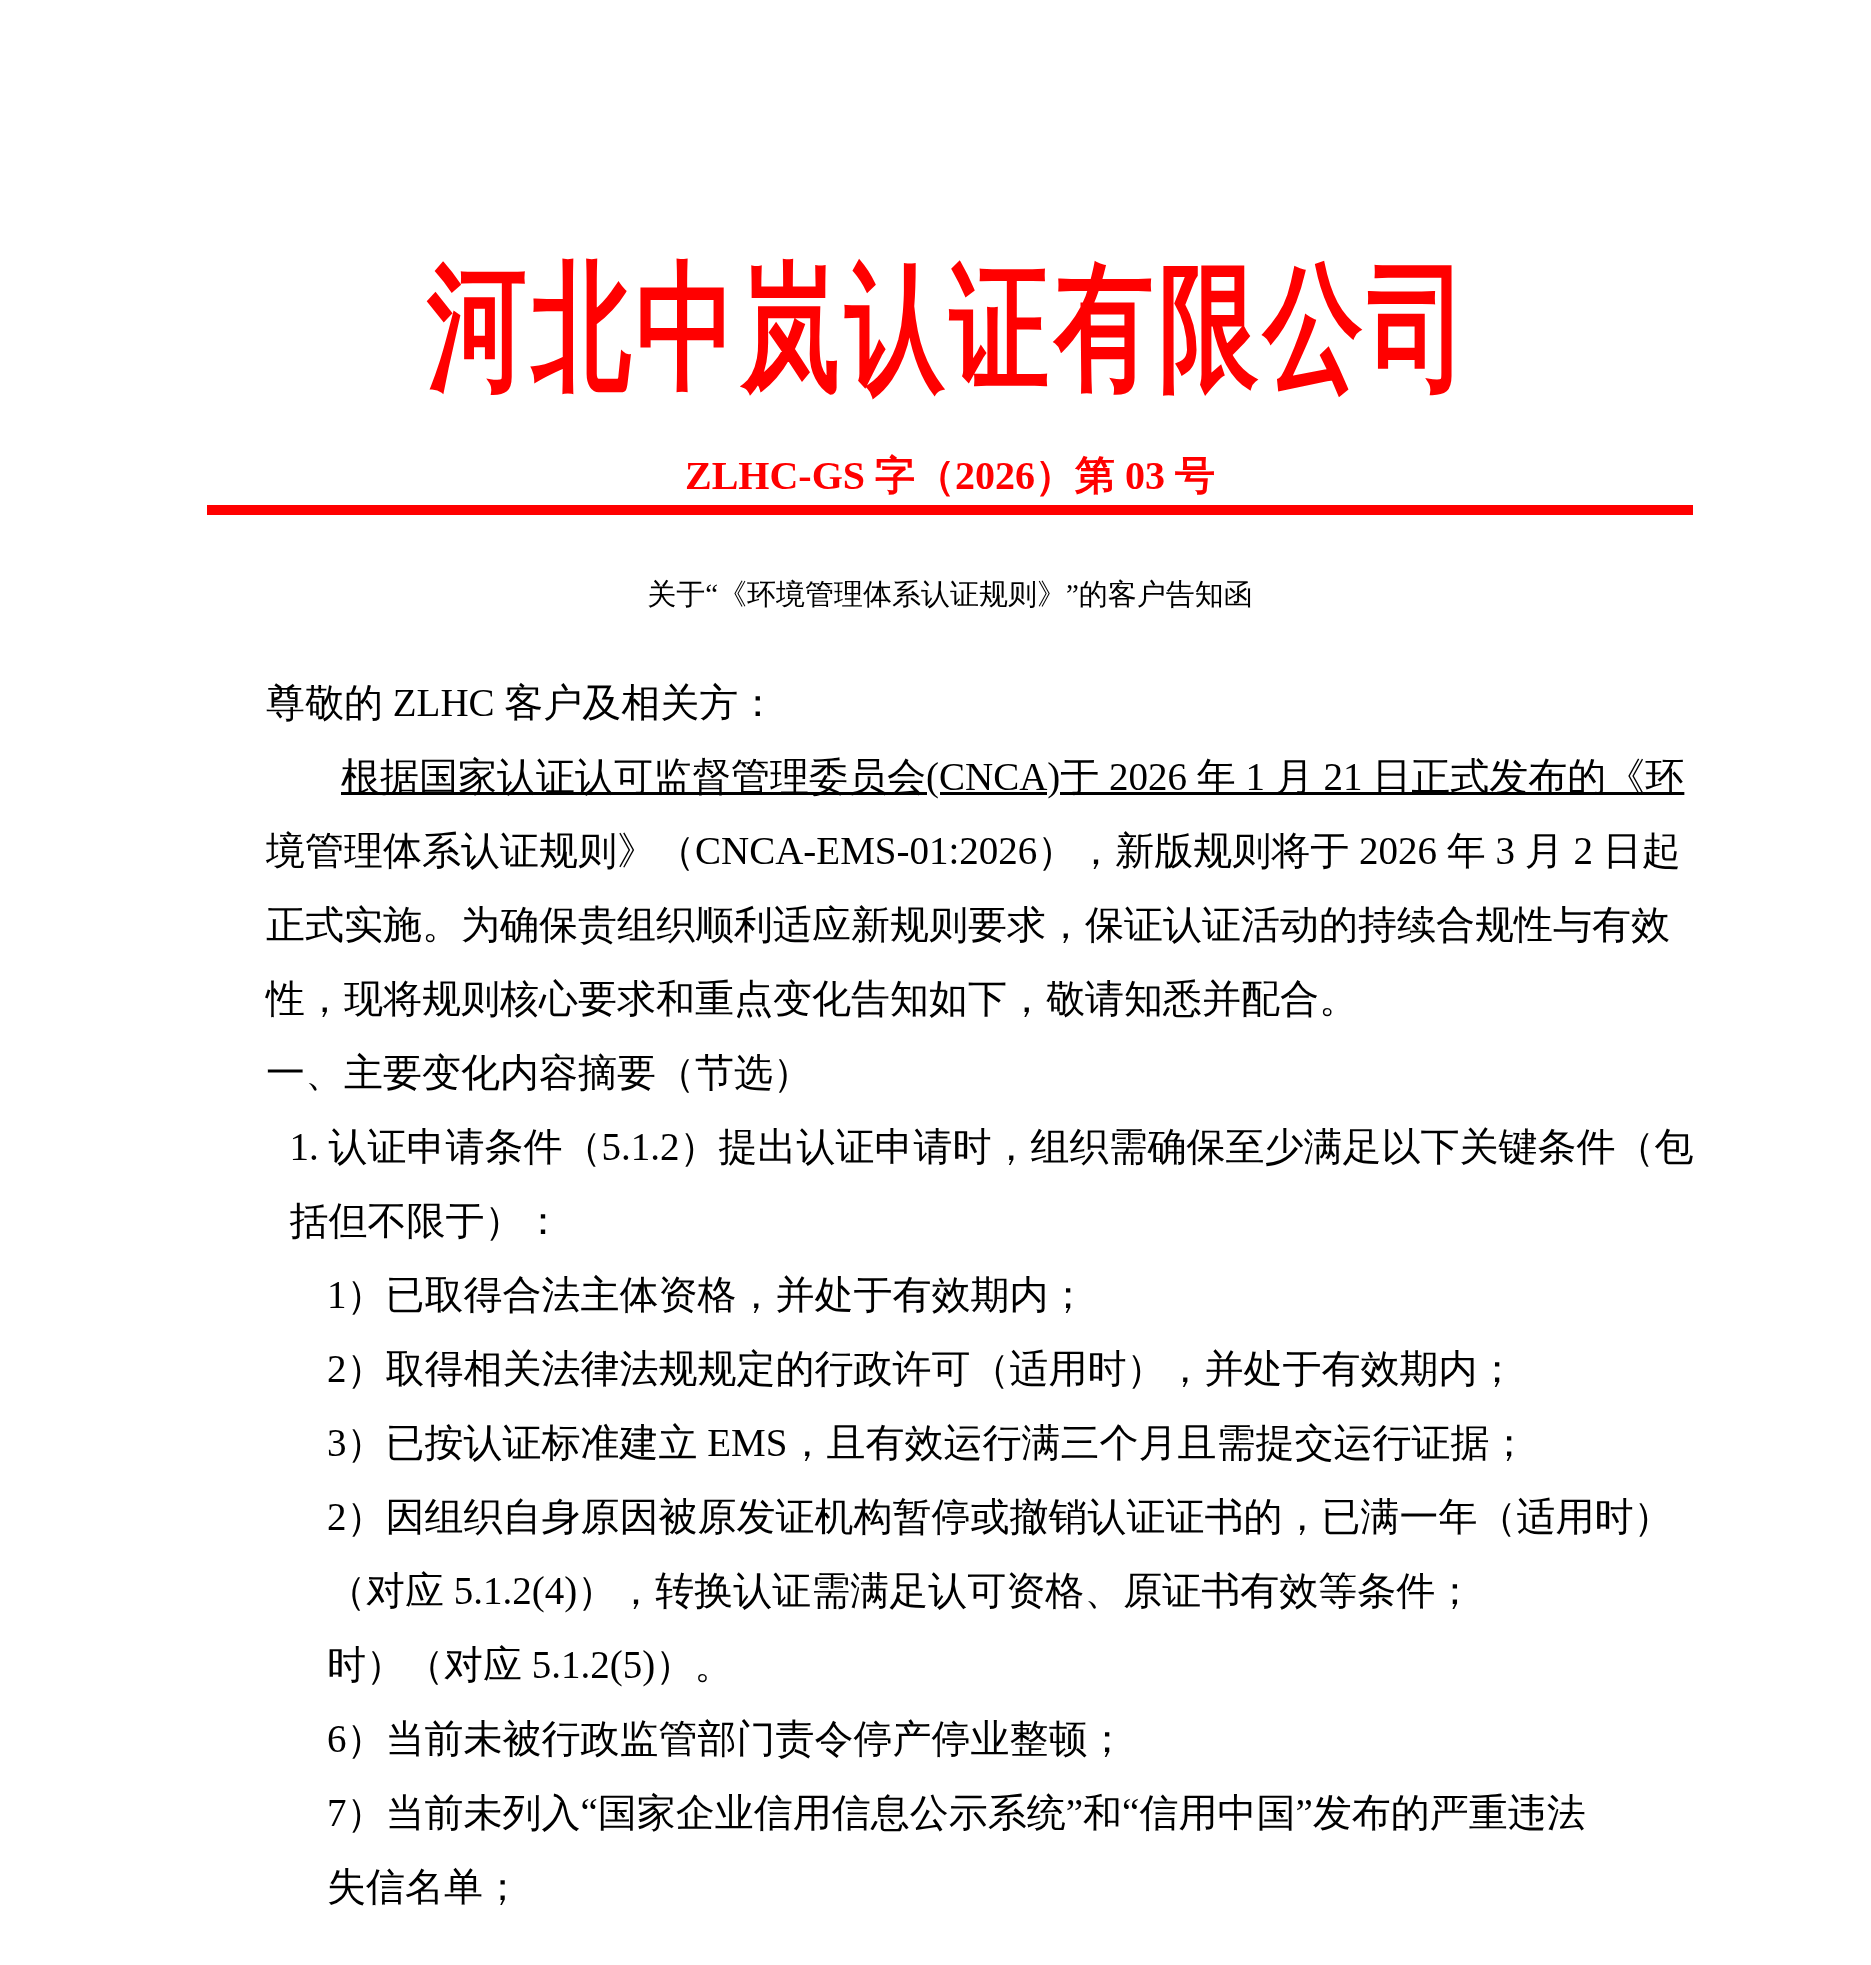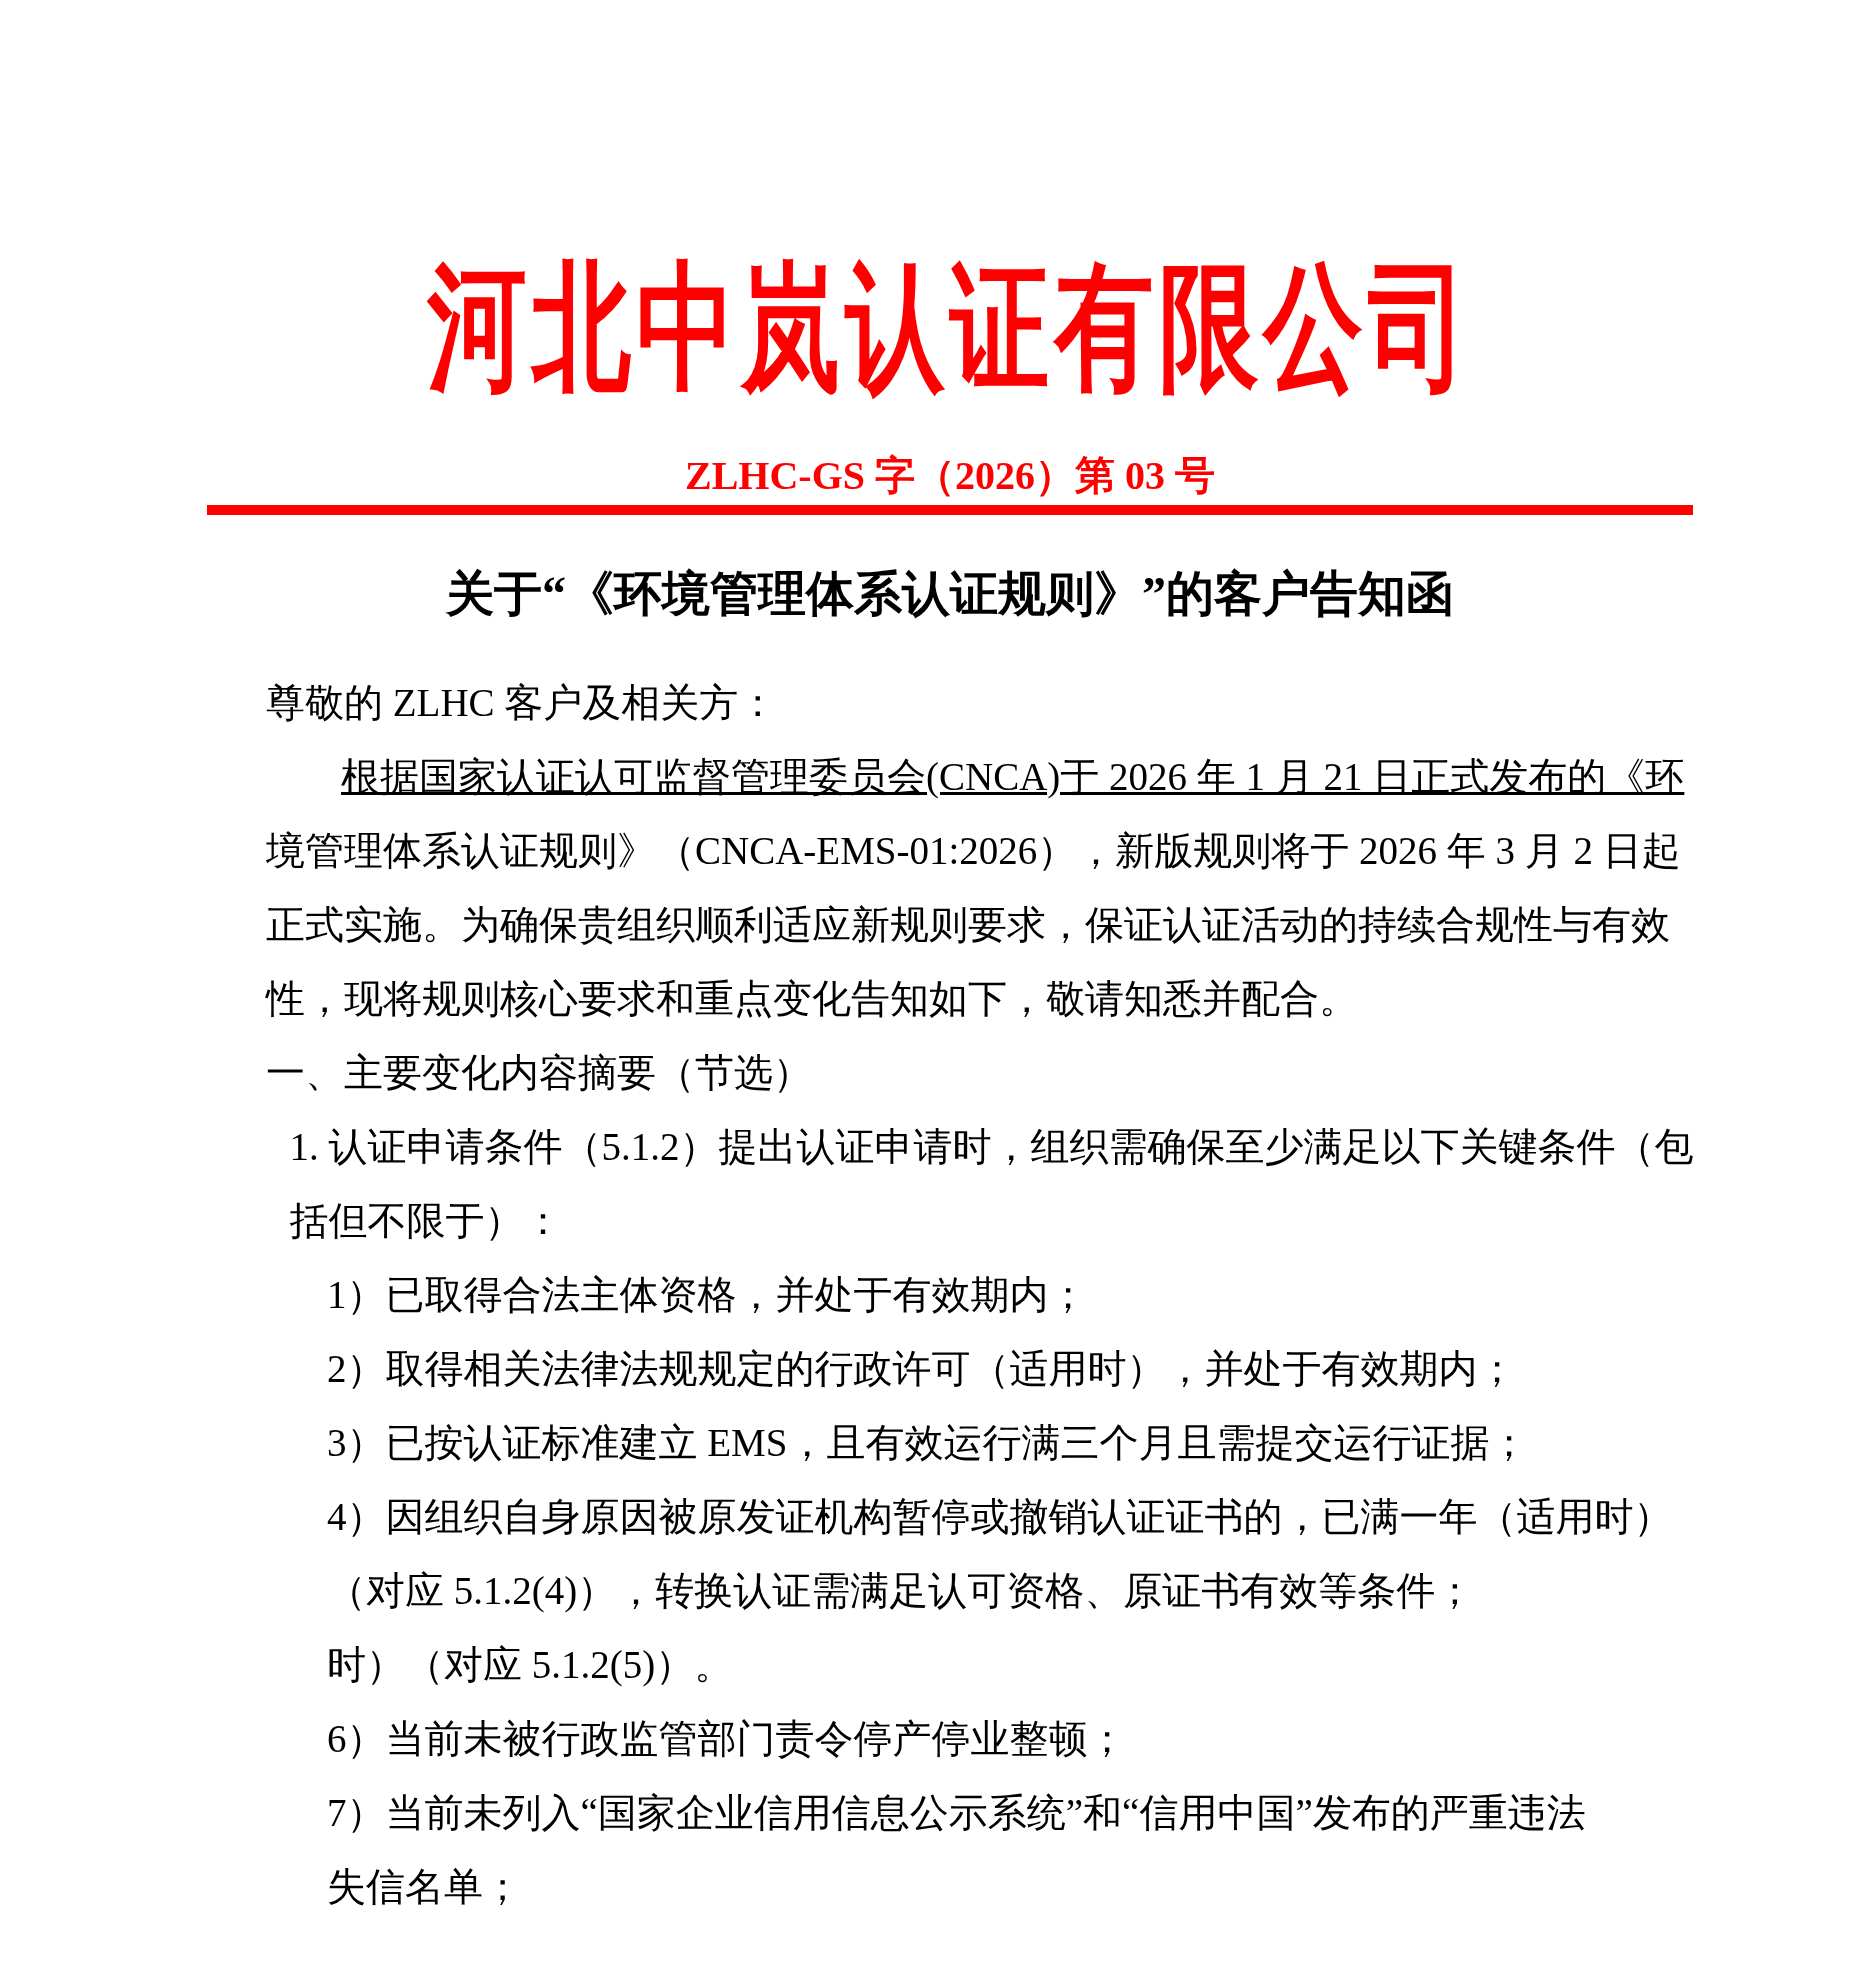--- a/index.html
+++ b/index.html
@@ -50,23 +50,23 @@
     width: 1486px;
     height: 10.2px;
     background: #ff0000;
   }
   .letter-title {
     position: absolute;
     left: 207px;
     top: 571px;
     width: 1486px;
     text-align: center;
-    font-size: 48px;
+    font-size: 29px;
     line-height: 46px;
-    font-weight: bold;
+    font-weight: normal;
     color: #000000;
     white-space: nowrap;
   }
   .body-text {
     position: absolute;
     left: 254px;
     top: 666px;
     width: 1454px;
     font-size: 39px;
     line-height: 74px;
@@ -101,21 +101,21 @@
     <div class="ln ifl">根据国家认证认可监督管理委员会(CNCA)于 2026 年 1 月 21 日正式发布的《环</div>
     <div class="ln i0">境管理体系认证规则》（CNCA-EMS-01:2026），新版规则将于 2026 年 3 月 2 日起</div>
     <div class="ln i0">正式实施。为确保贵组织顺利适应新规则要求，保证认证活动的持续合规性与有效</div>
     <div class="ln i0">性，现将规则核心要求和重点变化告知如下，敬请知悉并配合。</div>
     <div class="ln i0">一、主要变化内容摘要（节选）</div>
     <div class="ln i1">1. 认证申请条件（5.1.2）提出认证申请时，组织需确保至少满足以下关键条件（包</div>
     <div class="ln i1">括但不限于）：</div>
     <div class="ln i2">1）已取得合法主体资格，并处于有效期内；</div>
     <div class="ln i2">2）取得相关法律法规规定的行政许可（适用时），并处于有效期内；</div>
     <div class="ln i2">3）已按认证标准建立 EMS，且有效运行满三个月且需提交运行证据；</div>
-    <div class="ln i2">4）因组织自身原因被原发证机构暂停或撤销认证证书的，已满一年（适用时）</div>
+    <div class="ln i2">2）因组织自身原因被原发证机构暂停或撤销认证证书的，已满一年（适用时）</div>
     <div class="ln i2">（对应 5.1.2(4)），转换认证需满足认可资格、原证书有效等条件；</div>
     <div class="ln i2">时）（对应 5.1.2(5)）。</div>
     <div class="ln i2">6）当前未被行政监管部门责令停产停业整顿；</div>
     <div class="ln i2">7）当前未列入“国家企业信用信息公示系统”和“信用中国”发布的严重违法</div>
     <div class="ln i2">失信名单；</div>
 
   </div>
 
 </div>
 

